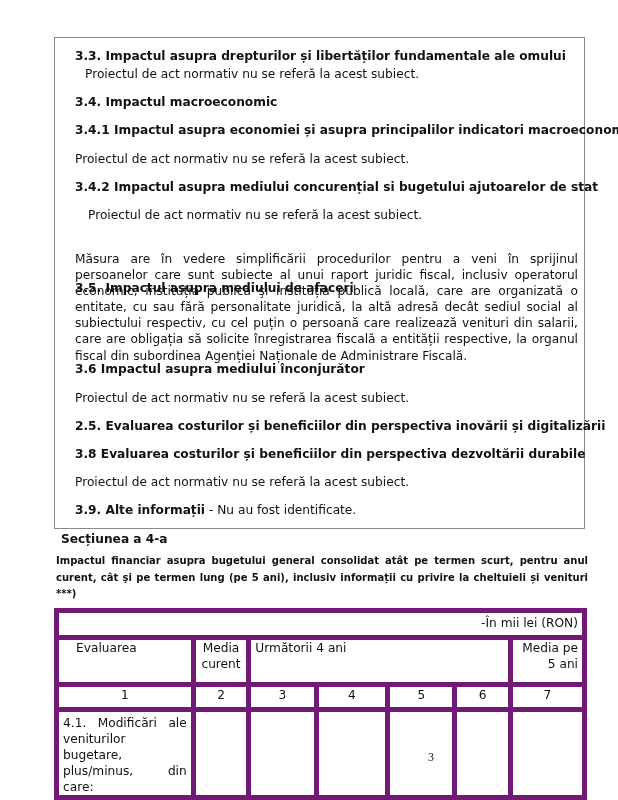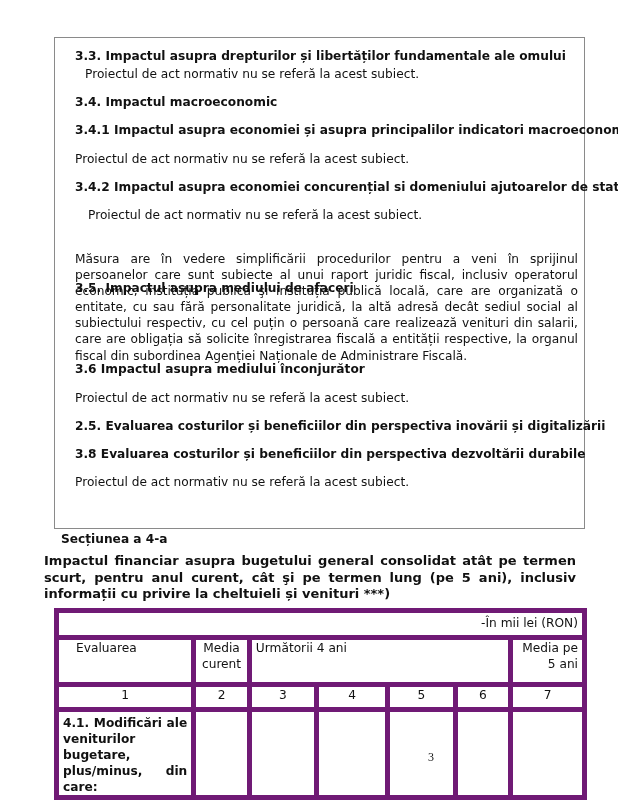--- a/index.html
+++ b/index.html
@@ -6,55 +6,56 @@
     body { width: 618px; height: 800px; position: relative; overflow: hidden;
            font-family: "DejaVu Sans", "Liberation Sans", sans-serif; color: #111; }
     .page { position: absolute; left: 0; top: 0; width: 618px; height: 800px; }
     .box { position: absolute; left: 54px; top: 37px; width: 531px; height: 492px;
            border: 1px solid #8a8a8a; box-sizing: border-box; }
     .t { position: absolute; font-size: 12.2px; line-height: 16px; white-space: nowrap; }
     .b { font-weight: bold; }
     .para { position: absolute; left: 75px; top: 251px; width: 503px; font-size: 12.2px;
             line-height: 16.1px; text-align: justify; }
     .sec4 { position: absolute; font-weight: bold; font-size: 12.2px; line-height: 16.5px; }
-    .impact { position: absolute; left: 44px; top: 553px; width: 532px; font-weight: bold;
-              font-size: 13px; line-height: 16.5px; text-align: justify; }
+    .impact { position: absolute; left: 56px; top: 553px; width: 532px; font-weight: bold;
+              font-size: 10px; line-height: 16.5px; text-align: justify; }
     table.fin { position: absolute; left: 54px; top: 608px; width: 533px; border-collapse: collapse;
                 font-size: 12.2px; line-height: 16px; }
     table.fin td { border: 5px solid #701a75; padding: 0 4px; vertical-align: top; }
     .unit { text-align: right; height: 20px; padding-top: 2px !important; }
     .hdr td { height: 42px; }
     .num td { text-align: center; height: 20px; }
     .row41 td { height: 52px; }
-    .ind { font-weight: bold; text-align: justify; text-align-last: left; padding-top: 3px !important; }
+    .ind { font-weight: normal; text-align: justify; text-align-last: left; padding-top: 3px !important; }
     .pn { position: absolute; left: 428px; top: 750px; font-family: "Liberation Serif", serif;
           font-size: 12px; }
   </style>
 </head>
 <body>
 
 <div class="page">
   <div class="box"></div>
 
   <div class="t b" style="left:75px;top:38px;margin-top:10px;">3.3. Impactul asupra drepturilor și libertăților fundamentale ale omului</div>
   <div class="t" style="left:85px;top:66px;">Proiectul de act normativ nu se referă la acest subiect.</div>
   <div class="t b" style="left:75px;top:94px;">3.4. Impactul macroeconomic</div>
   <div class="t b" style="left:75px;top:122px;">3.4.1 Impactul asupra economiei și asupra principalilor indicatori macroeconomici</div>
   <div class="t" style="left:75px;top:151px;">Proiectul de act normativ nu se referă la acest subiect.</div>
-  <div class="t b" style="left:75px;top:179px;">3.4.2 Impactul asupra economiei concurențial si domeniului ajutoarelor de stat</div>
+  <div class="t b" style="left:75px;top:179px;">3.4.2 Impactul asupra mediului concurențial si bugetului ajutoarelor de stat</div>
   <div class="t" style="left:88px;top:207px;">Proiectul de act normativ nu se referă la acest subiect.</div>
 
   <div class="t b" style="left:75px;top:236px;margin-top:44px;">3.5. Impactul asupra mediului de afaceri</div>
   <div class="para">Măsura are în vedere simplificării procedurilor pentru a veni în sprijinul persoanelor care sunt subiecte al unui raport juridic fiscal, inclusiv operatorul economic, instituția publică şi instituția publică locală, care are organizată o entitate, cu sau fără personalitate juridică, la altă adresă decât sediul social al subiectului respectiv, cu cel puțin o persoană care realizează venituri din salarii, care are obligația să solicite înregistrarea fiscală a entității respective, la organul fiscal din subordinea Agenției Naționale de Administrare Fiscală.</div>
 
   <div class="t b" style="left:75px;top:361px;">3.6 Impactul asupra mediului înconjurător</div>
   <div class="t" style="left:75px;top:390px;">Proiectul de act normativ nu se referă la acest subiect.</div>
   <div class="t b" style="left:75px;top:418px;">2.5. Evaluarea costurilor și beneficiilor din perspectiva inovării și digitalizării</div>
   <div class="t b" style="left:75px;top:446px;">3.8 Evaluarea costurilor și beneficiilor din perspectiva dezvoltării durabile</div>
   <div class="t" style="left:75px;top:474px;">Proiectul de act normativ nu se referă la acest subiect.</div>
+  <div class="t" style="left:75px;top:502px;"><span class="b">3.9. Alte informații</span><span> - Nu au fost identificate.</span></div>
 
   <div class="sec4" style="left:61px;top:531px;">Secțiunea a 4-a</div>
   <div class="impact">Impactul financiar asupra bugetului general consolidat atât pe termen scurt, pentru anul curent, cât şi pe termen lung (pe 5 ani), inclusiv informații cu privire la cheltuieli și venituri ***)</div>
 
   <table class="fin">
     <colgroup>
       <col style="width:143px">
         <col style="width:56px">
         <col style="width:73px">
         <col style="width:78px">

